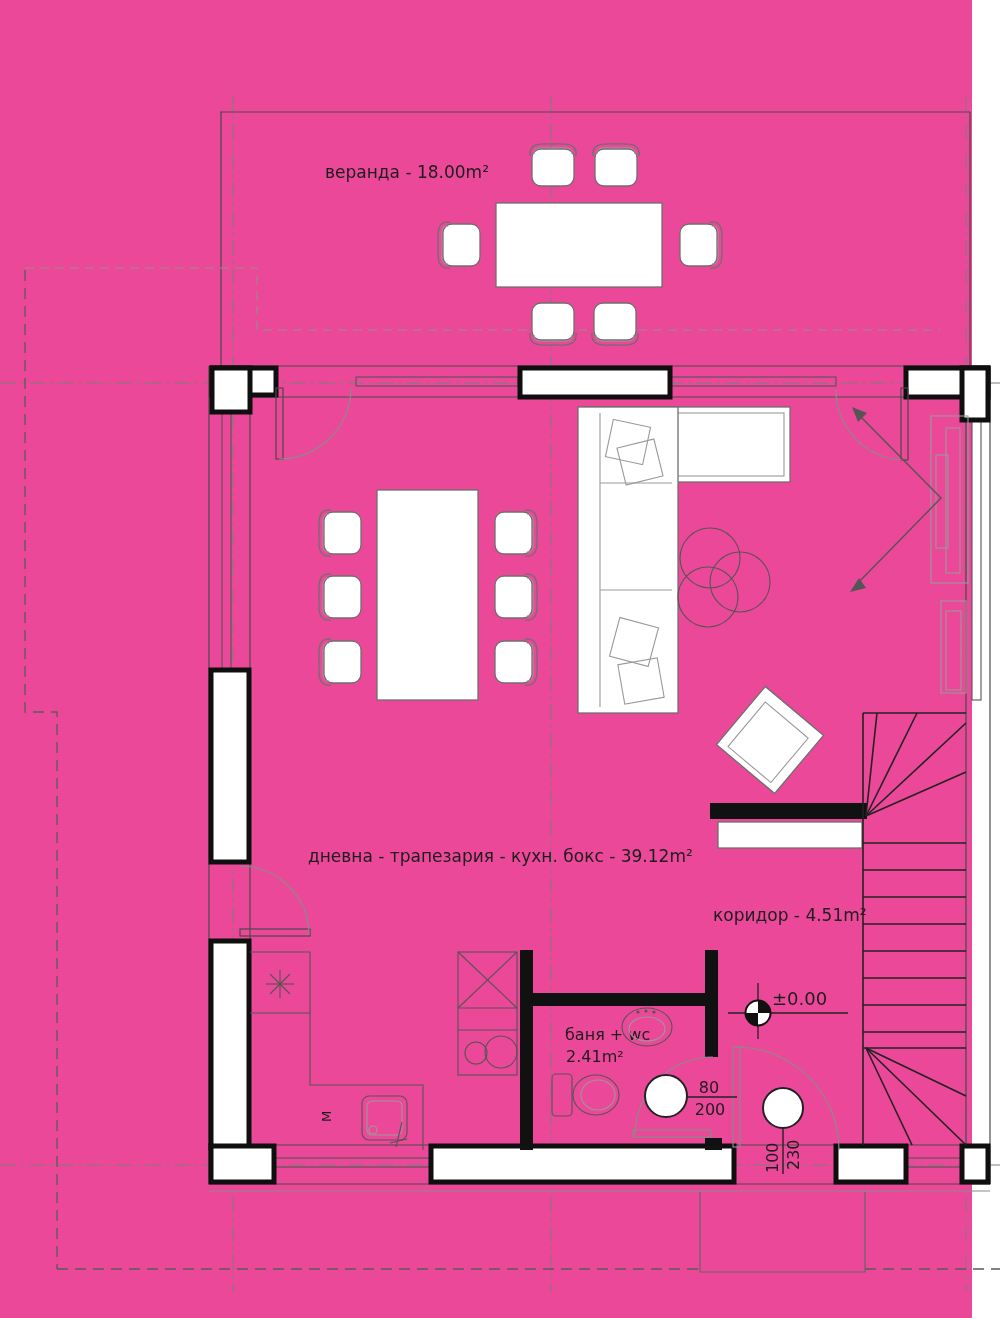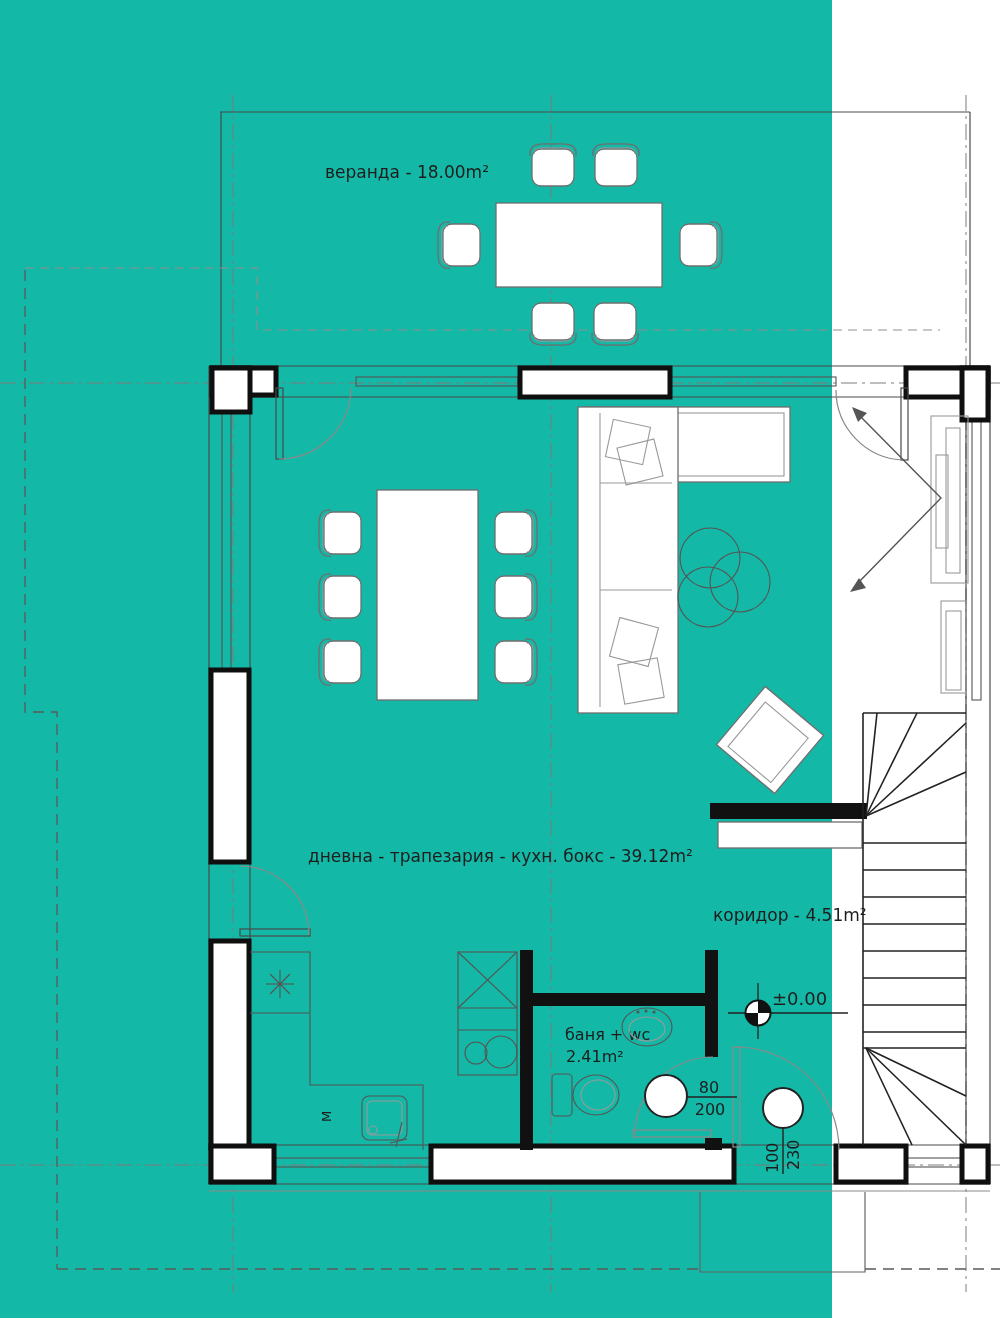--- a/index.html
+++ b/index.html
@@ -1,16 +1,16 @@
 <!DOCTYPE html>
 <html><head>
 <meta charset="utf-8">
 <style>
   html,body{margin:0;padding:0;background:#fff;}
-  .sheet{width:832px;height:1318px;position:relative;background:#14b8a6;}
+  .sheet{width:972px;height:1318px;position:relative;background:#ec4899;}
   svg{display:block;}
   text{font-family:"DejaVu Sans","Liberation Sans",sans-serif;fill:#1d1d1d;}
   .lbl{font-size:17px;}
   .dim{font-size:16px;}
   .thin{stroke:#4a4a4a;stroke-width:1.2;fill:none;}
   .lite{stroke:#8a8a8a;stroke-width:1.2;fill:none;}
   .furn{stroke:#6f6f6f;stroke-width:1.3;fill:#fff;}
   .furnl{stroke:#9a9a9a;stroke-width:1.1;fill:none;}
   .pier{fill:#fff;stroke:#0f0f0f;stroke-width:5;}
   .solid{fill:#111;stroke:none;}

